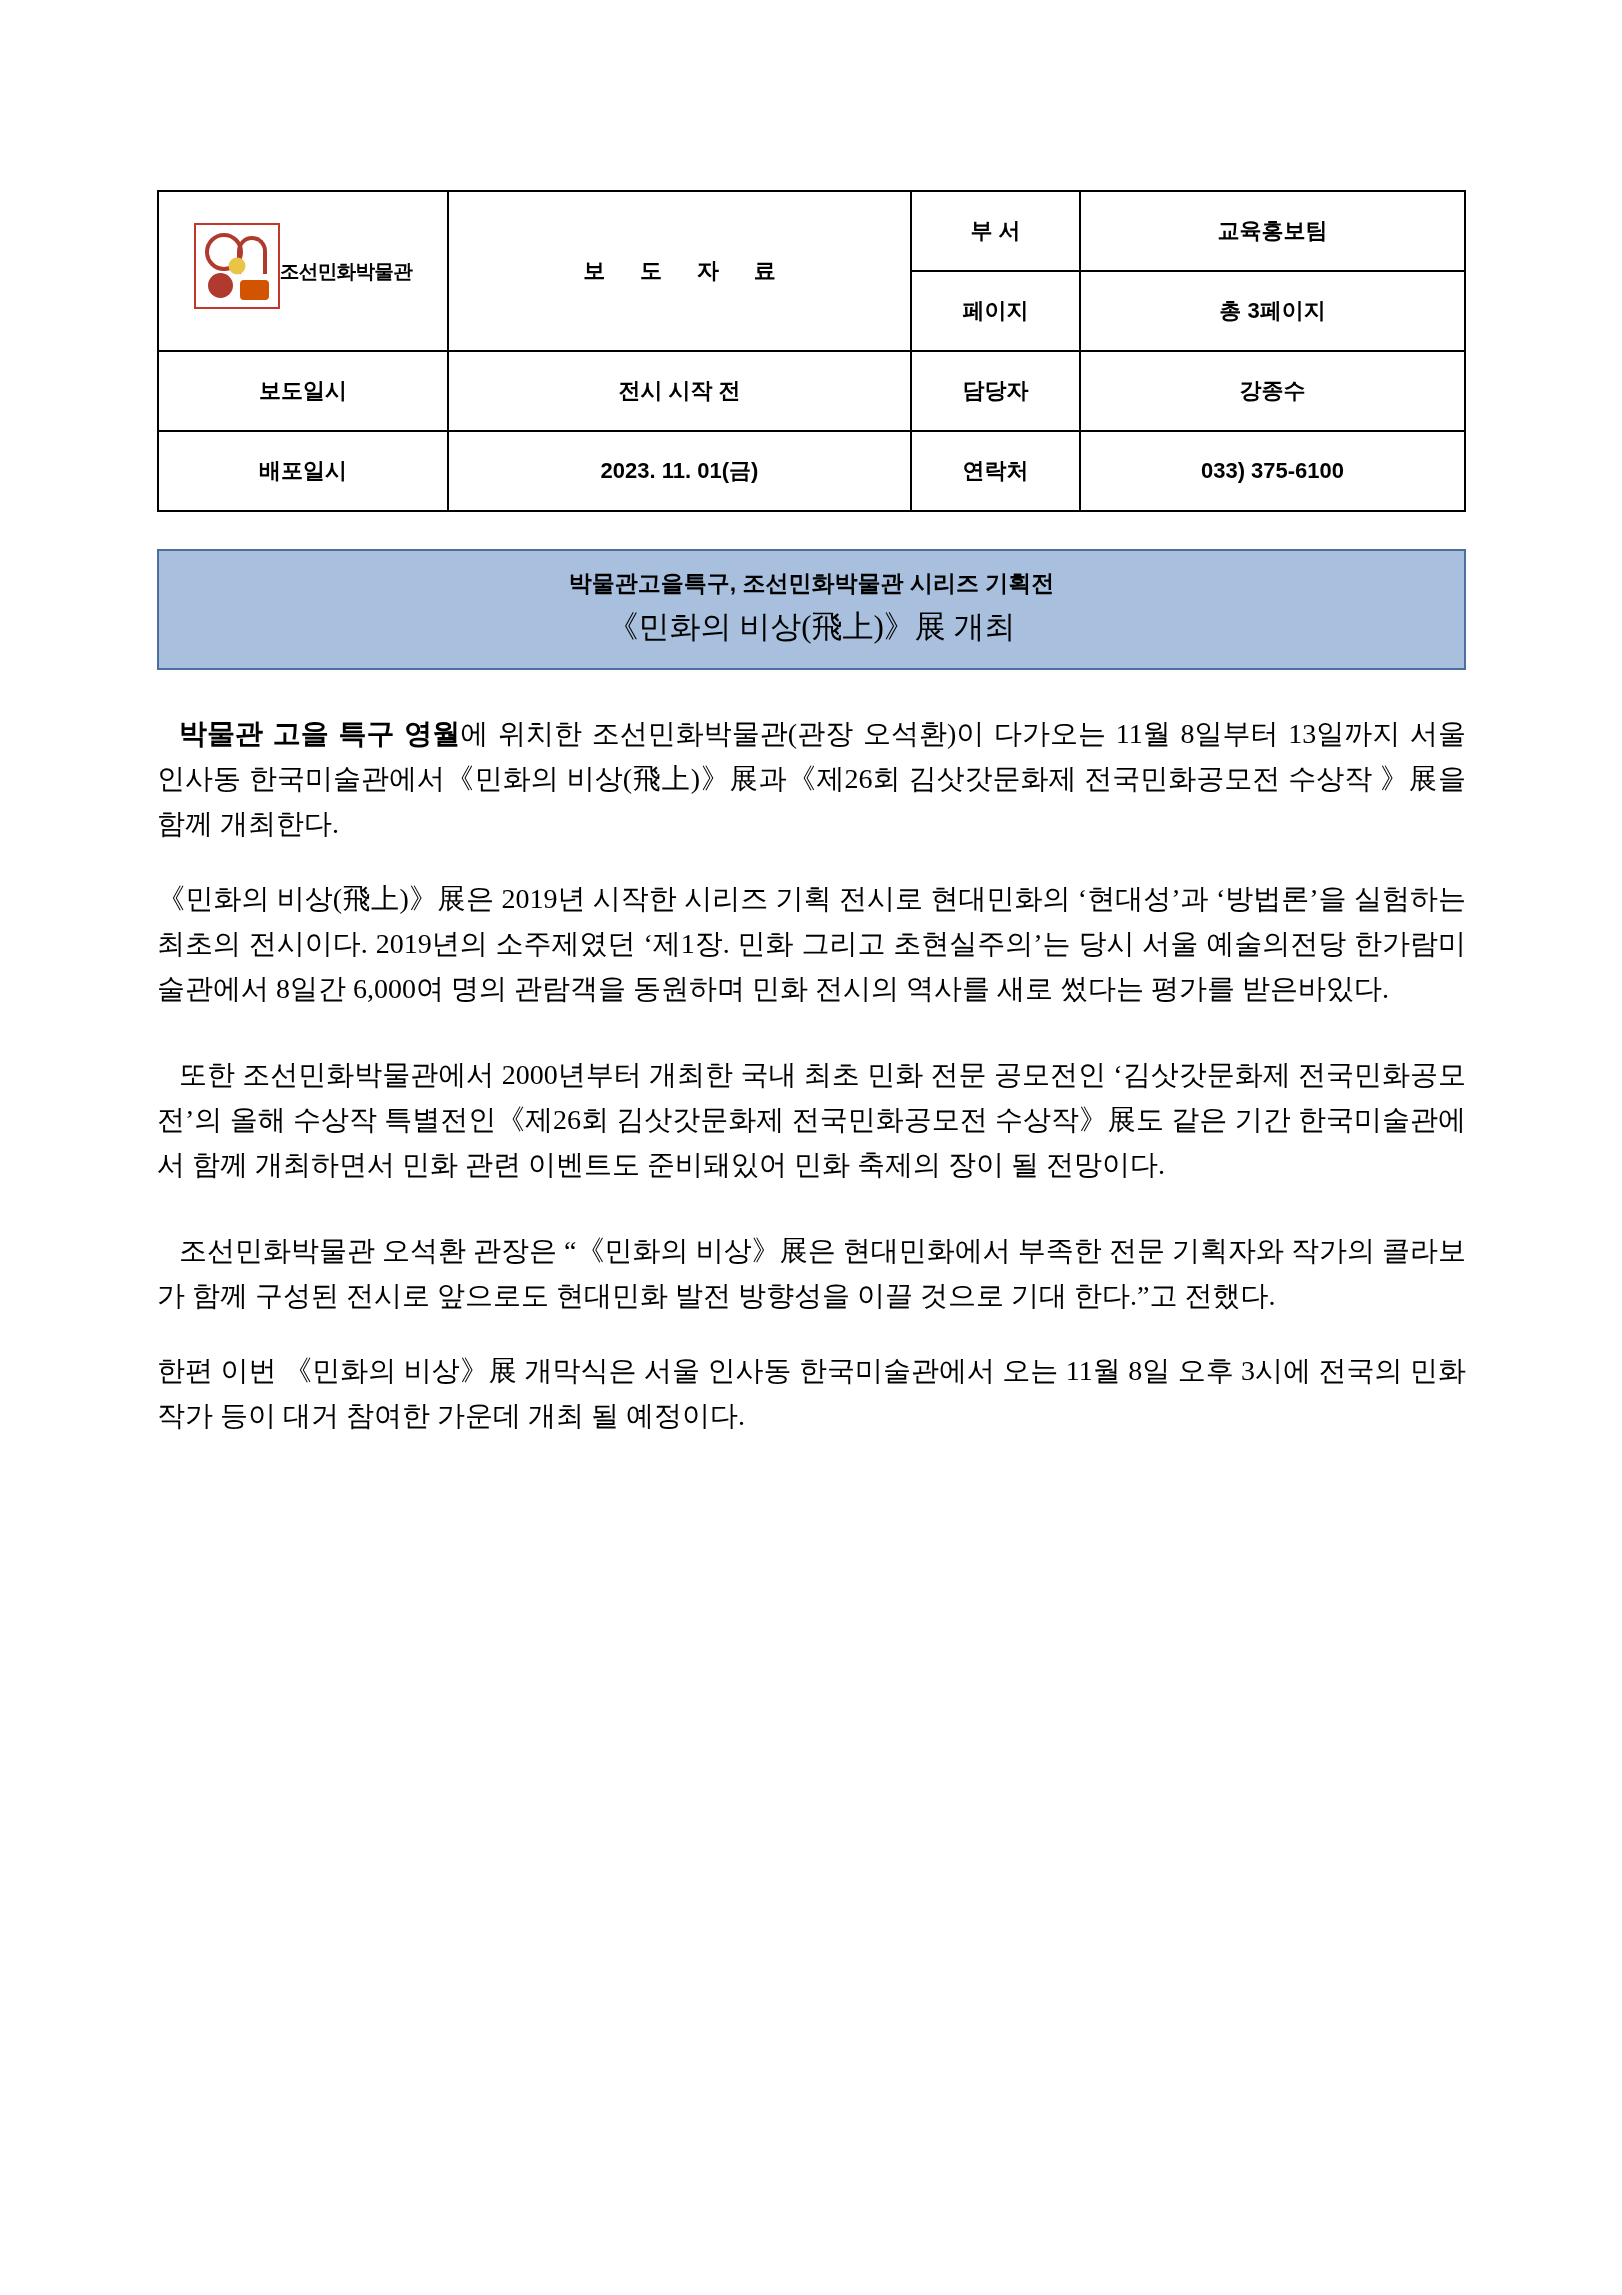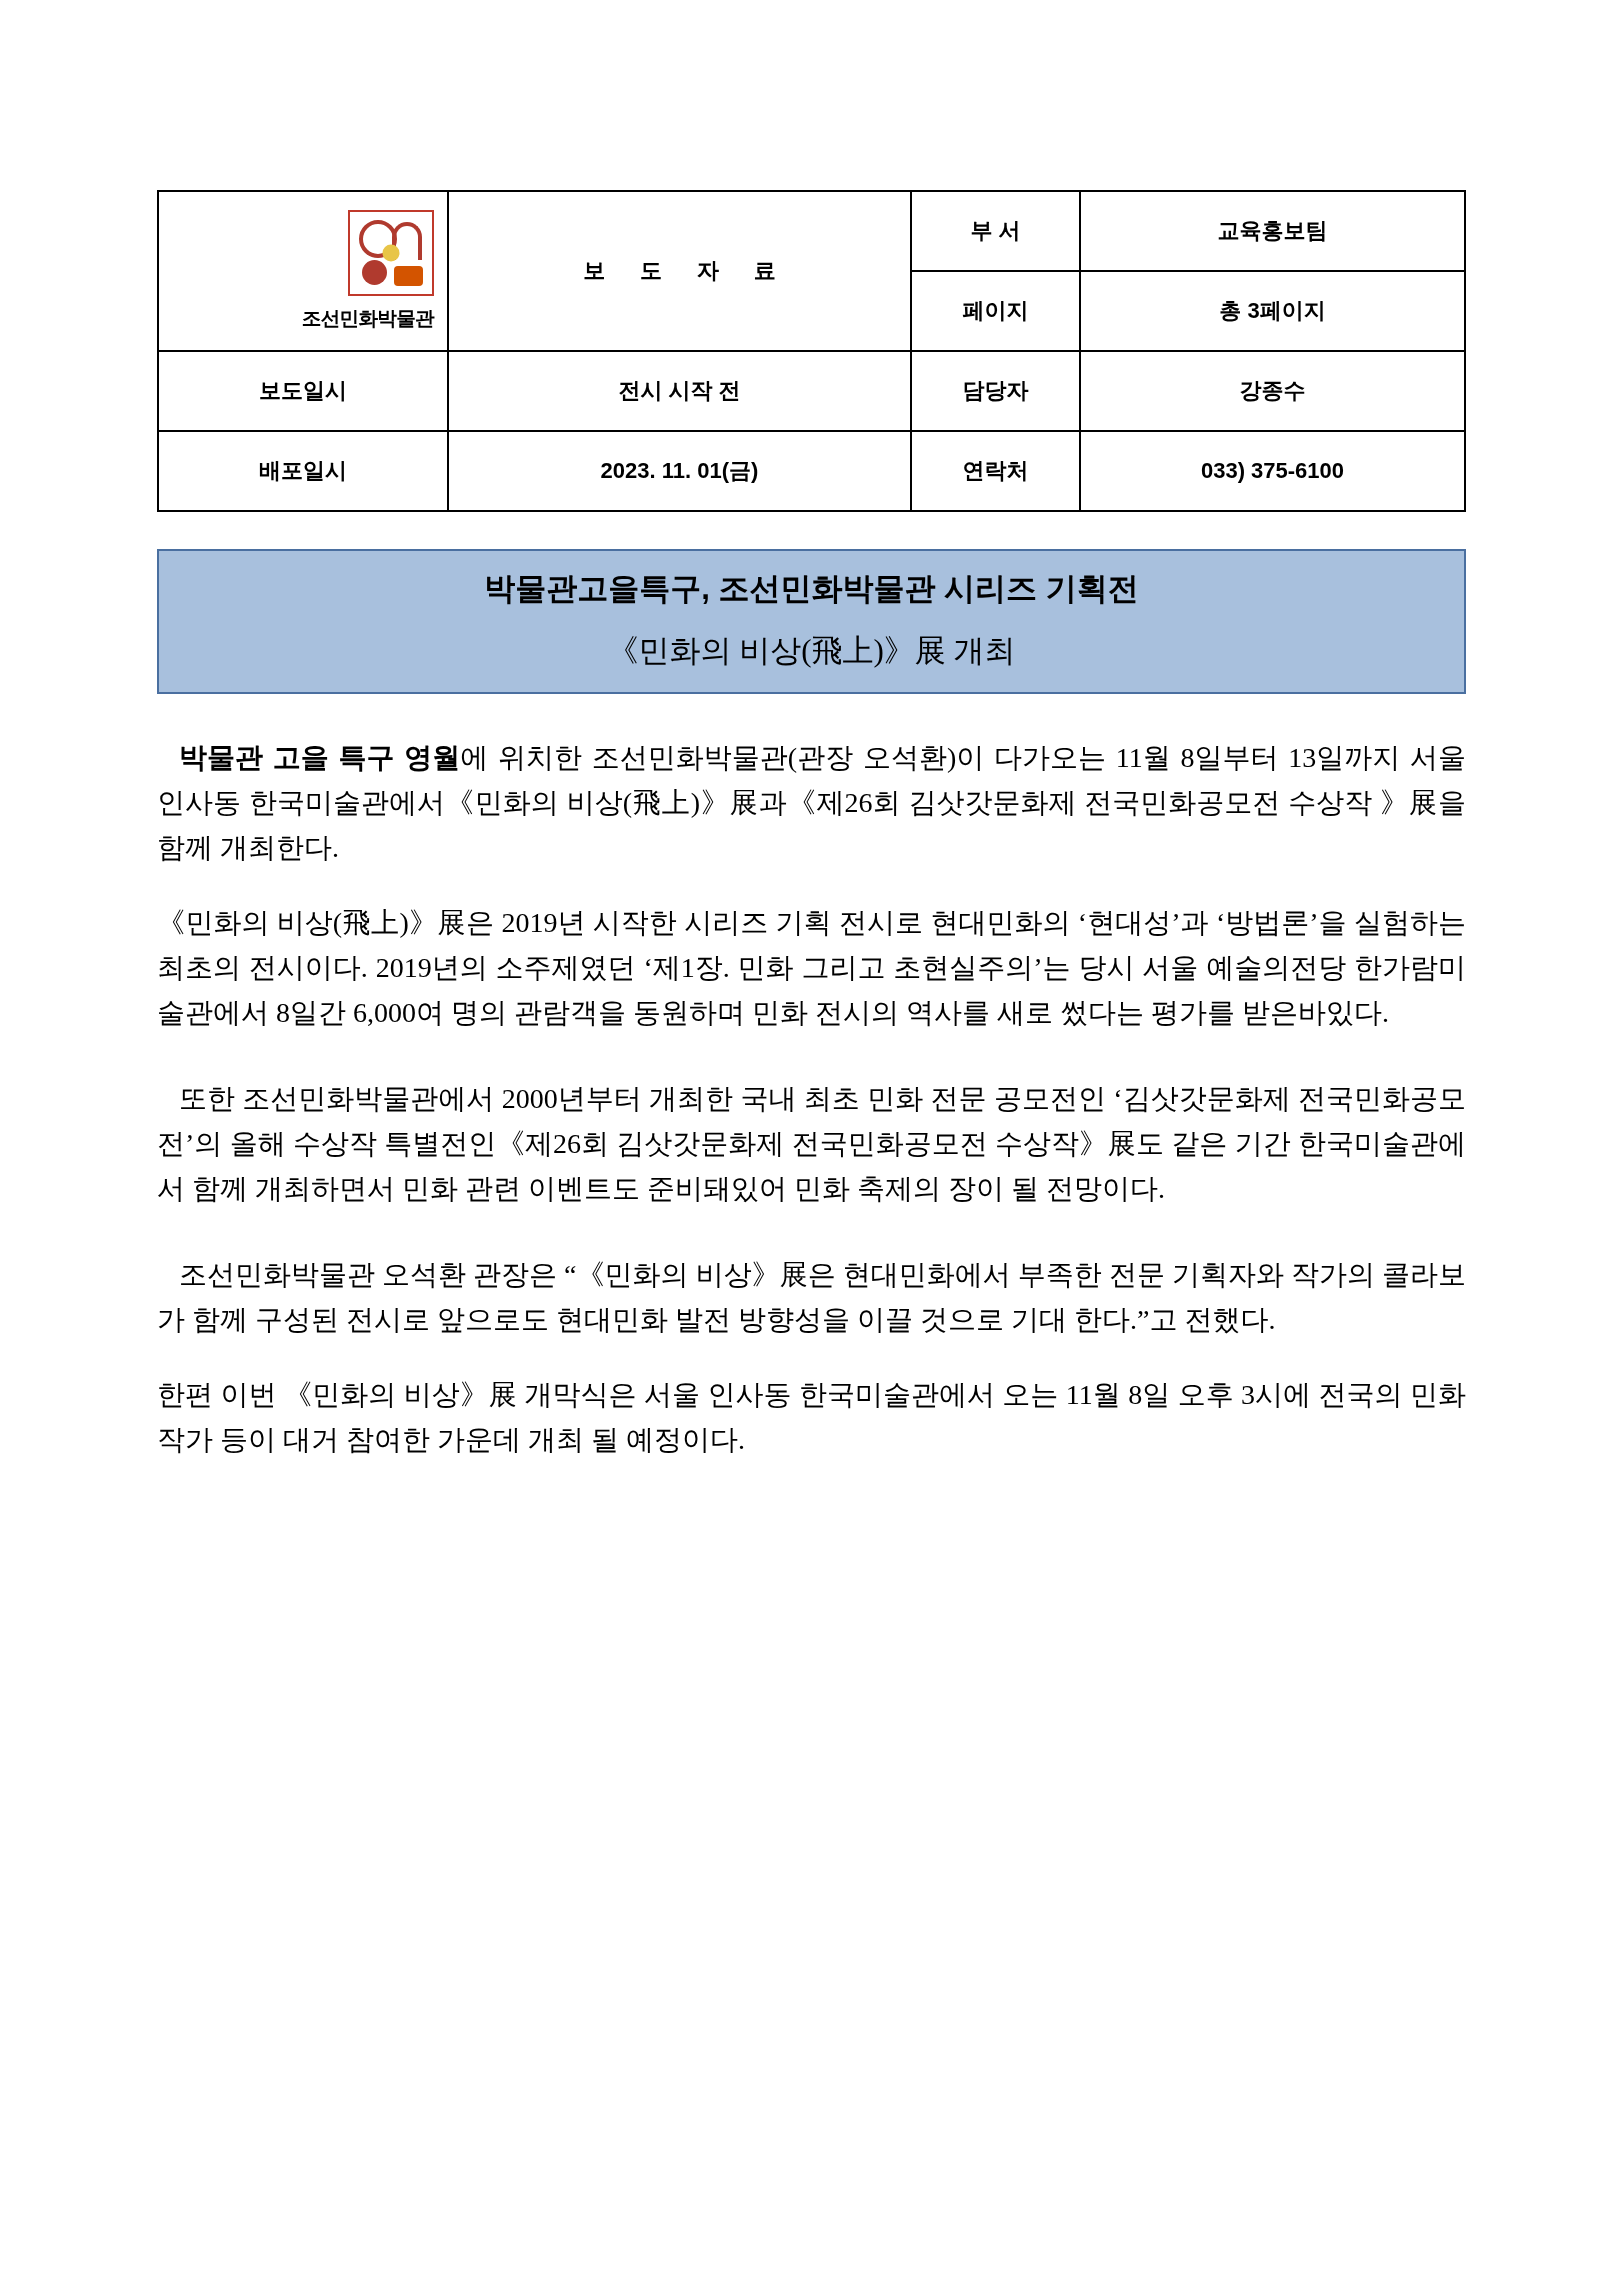--- a/index.html
+++ b/index.html
@@ -39,22 +39,22 @@
     font-weight: 600;
     padding: 13px;
     height: 52px;
   }
   td.logo-cell {
     width: 262px;
     padding: 7.9px 0 6.5px 0;
   }
   .logo-wrap {
     display: flex;
-    flex-direction: column;
-    align-items: flex-end;
+    flex-direction: row;
+    align-items: center;
     justify-content: center;
   }
   .logo-mark {
     width: 86px;
     height: 86px;
     border: 2.6px solid #c0392b;
     box-sizing: border-box;
     position: relative;
     background: #ffffff;
     margin-bottom: 9.2px;
@@ -122,24 +122,24 @@
   .banner {
     width: 1309px;
     margin: 37px auto 0 auto;
     background: #a8c0dd;
     border: 2px solid #4a6fa0;
     box-sizing: border-box;
     padding: 17px 13px 19.6px 13px;
     text-align: center;
   }
   .banner .line1 {
-    font-size: 31px;
+    font-size: 23px;
     font-weight: 700;
     letter-spacing: 0px;
-    margin-bottom: 20px;
+    margin-bottom: 7px;
     font-family: "Liberation Sans", "DejaVu Sans", sans-serif;
   }
   .banner .line2 {
     font-size: 31px;
     font-weight: 400;
     font-family: Liberation Serif, serif;
   }
 
   
   .body-copy {

